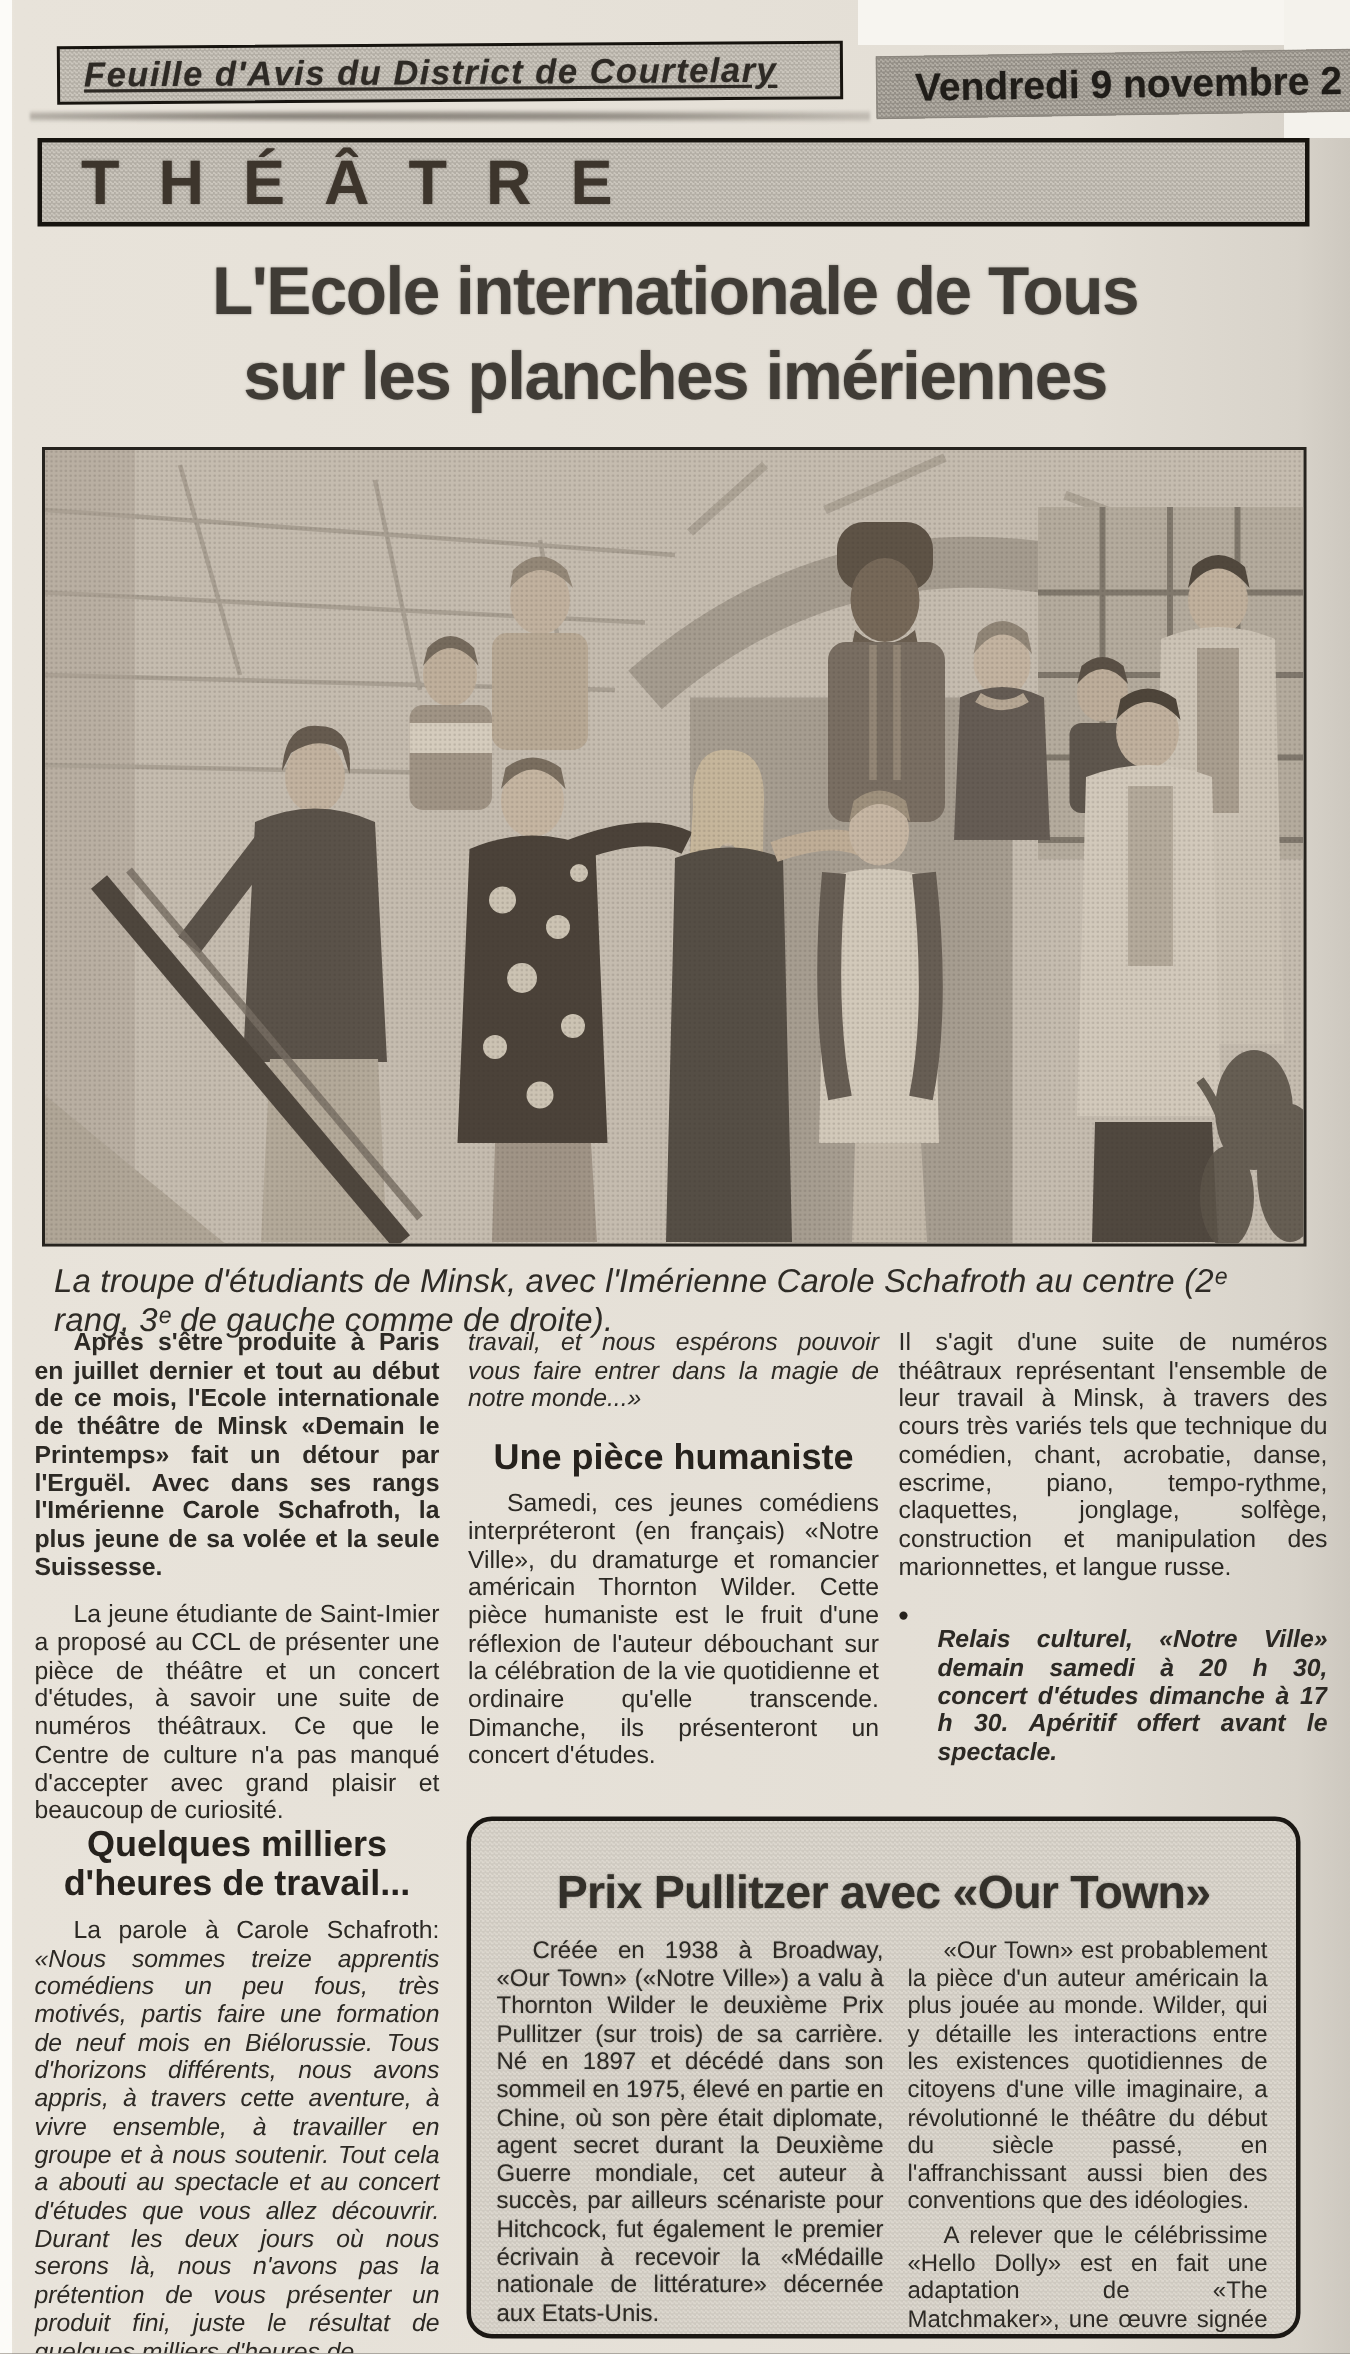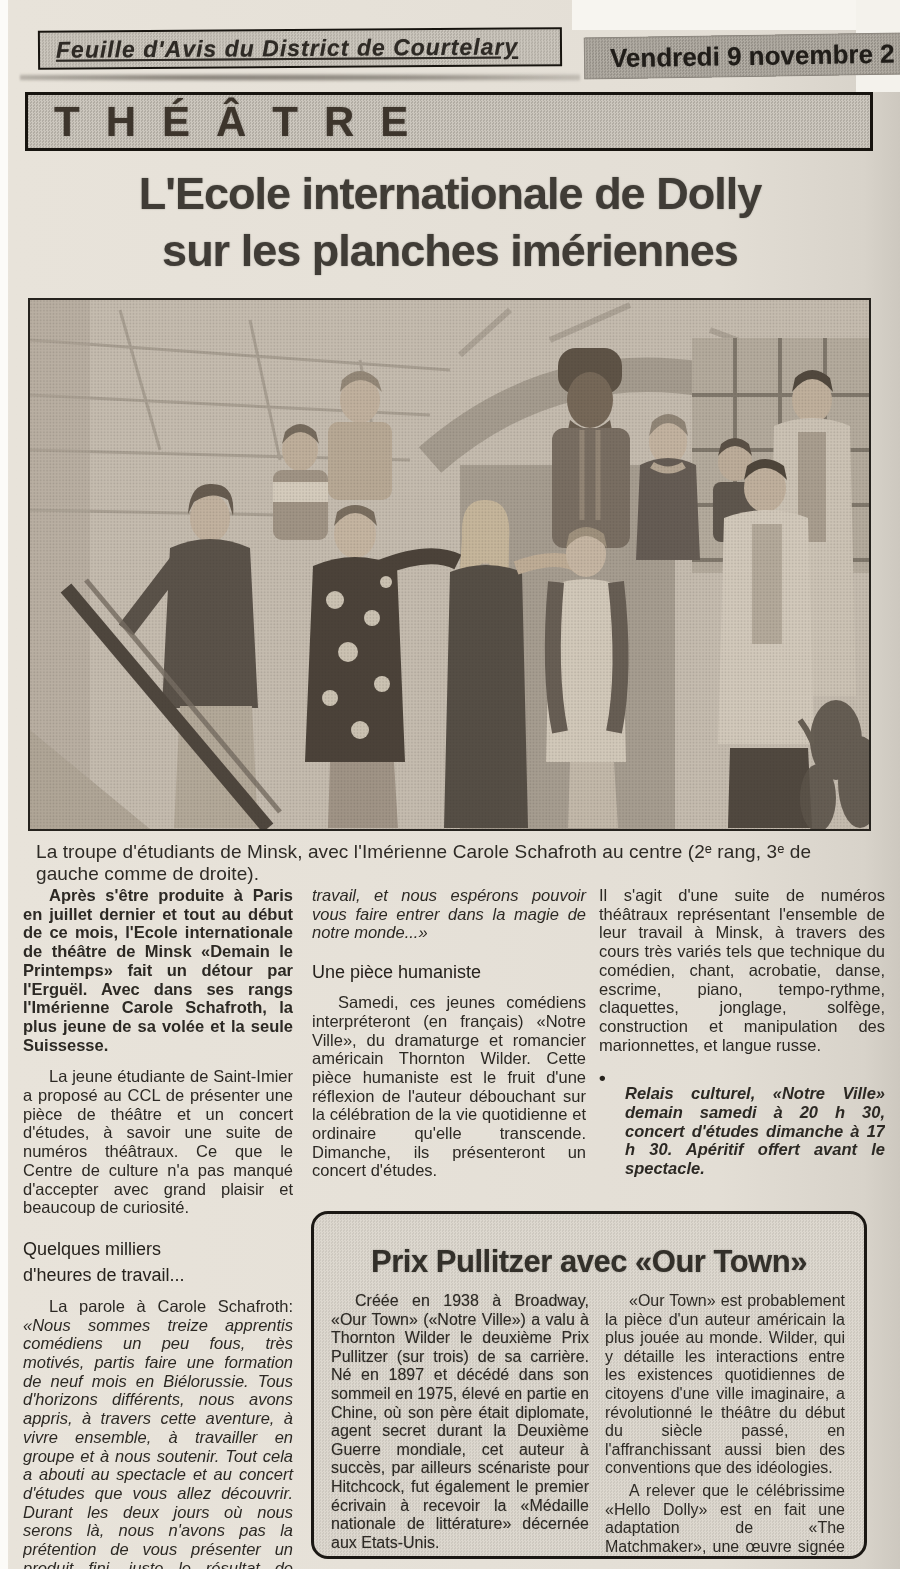--- a/index.html
+++ b/index.html
@@ -58,34 +58,34 @@
   .headline{position:absolute;left:0;top:165px;width:900px;text-align:center;
     font-weight:bold;color:#403c36;line-height:57px;font-size:45px;letter-spacing:-1px;
     text-shadow:0 0 1.5px rgba(64,60,54,.55);}
 
   .photo-frame{
     position:absolute;left:28px;top:298px;width:843px;height:533px;
     border:2px solid #26231e;overflow:hidden;background:#c8c1b6;
   }
   .caption{
     position:absolute;left:36px;top:841px;width:832px;
-    font-size:19px;color:#2e2b26;letter-spacing:.1px;
+    font-style:italic;font-size:22px;color:#2e2b26;letter-spacing:.1px;
   }
 
   .cols{position:absolute;left:23px;top:886px;width:862px;height:683px;display:flex;overflow:hidden;}
   .col{font-size:16.5px;line-height:18.7px;text-align:justify;color:#2c2924;}
   .col p{text-indent:26px;}
   .col p.noindent{text-indent:0;}
   .col1{width:270px;}
   .col2{width:274px;margin-left:19px;}
   .col3{width:286px;margin-left:13px;}
   .lead{font-weight:bold;}
   .gap{height:13px;}
-  .subhead{font-weight:normal;font-size:18px;line-height:26px;text-align:left;color:#26221d;}
-  .subhead.m1{margin-top:19px;margin-bottom:9px;}
+  .subhead{font-weight:bold;font-size:24px;line-height:26px;text-align:center;color:#26221d;}
+  .subhead.m1{margin-bottom:9px;}
   .subhead.m2{margin-top:17px;margin-bottom:8px;}
   .ital{font-style:italic;}
   .bullet-row{display:flex;margin-top:15px;}
   .bullet-glyph{width:26px;flex:none;font-size:19px;line-height:18.7px;font-weight:bold;color:#26221d;}
   .bullet-text{flex:1;font-weight:bold;font-style:italic;text-align:justify;margin-top:15px;}
 
   .pbox{
     position:absolute;left:311px;top:1211px;width:556px;height:348px;
     border:3px solid #1b1814;border-radius:17px;
     padding:26px 17px 0 17px;overflow:hidden;
@@ -116,21 +116,21 @@
   <div class="masthead-right dither-mid">
     <span class="date">Vendredi 9 novembre 2</span>
   </div>
   <div class="smear"></div>
 
   <div class="section-banner dither-light">
     <span class="sec">THÉÂTRE</span>
   </div>
 
   <div class="headline">
-    <div>L'Ecole internationale de Dolly</div>
+    <div>L'Ecole internationale de Tous</div>
     <div>sur les planches imériennes</div>
   </div>
 
   <div class="photo-frame">
     <svg width="839" height="529" viewBox="0 0 839 529" xmlns="http://www.w3.org/2000/svg">
       <defs>
         <pattern id="ht" width="3.2" height="3.2" patternUnits="userSpaceOnUse">
           <circle cx="1.1" cy="1.1" r="0.85" fill="#322d26" opacity="0.16"></circle>
         </pattern>
       </defs>

